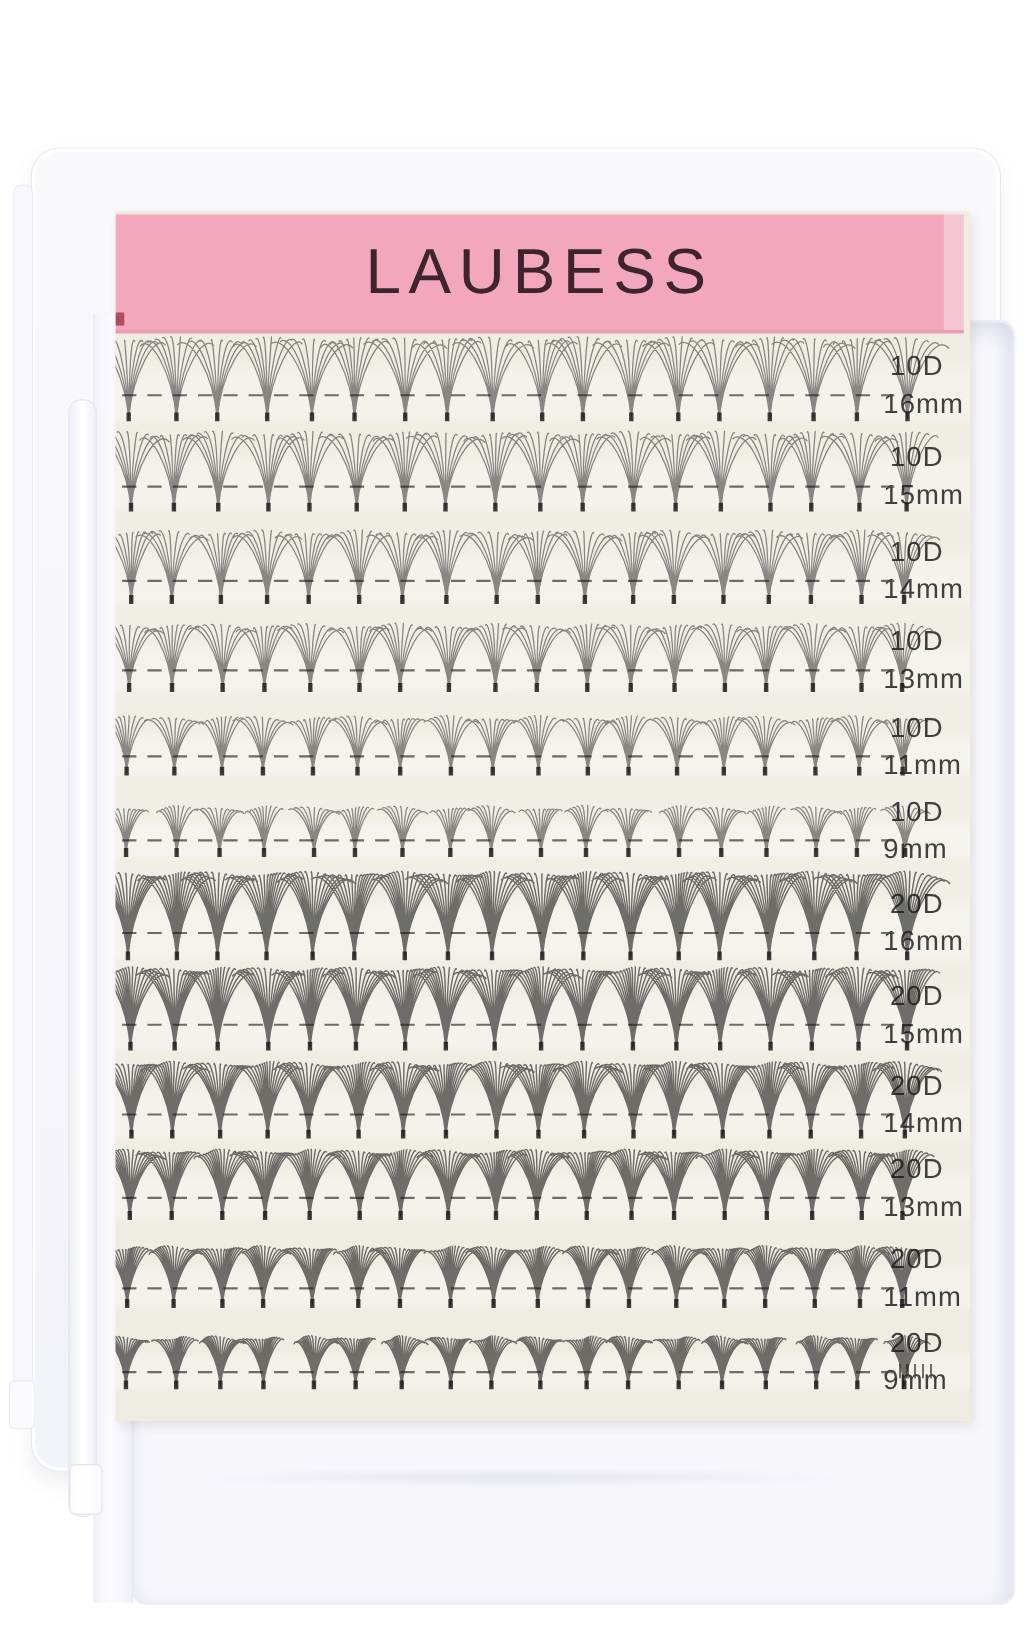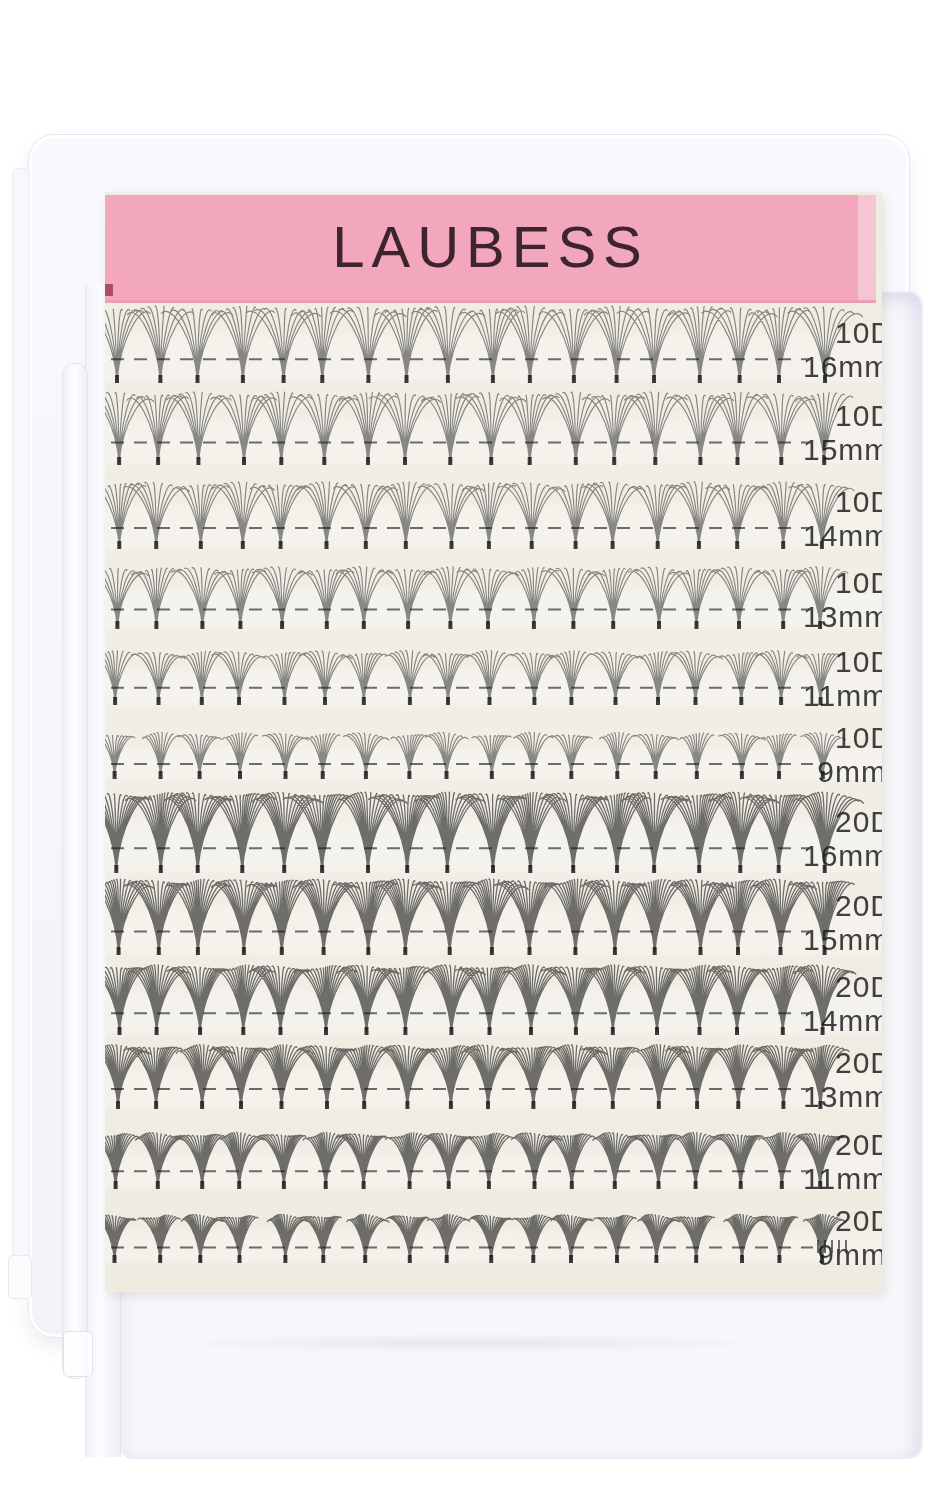--- a/index.html
+++ b/index.html
@@ -44,21 +44,21 @@
   .banner-notch{position:absolute;left:0;bottom:4px;width:8px;height:12px;background:#93323f;
         opacity:.75;border-radius:1px;}
 
   
   .rows{position:absolute;inset:0;}
   .row{position:absolute;left:0;width:100%;overflow:visible;
        background:linear-gradient(180deg,rgba(255,255,255,0) 28%,rgba(255,255,255,.30) 46%,
                   rgba(255,255,255,.30) 90%,rgba(255,255,255,0) 100%);}
   .row svg{position:absolute;left:2px;top:0;z-index:2;overflow:visible;}
   .lbl{position:absolute;left:694px;width:84px;z-index:1;color:var(--label);
-       font-size:30px;line-height:32px;letter-spacing:1px;padding-left:4px;text-align:right;}
+       font-size:25px;line-height:32px;letter-spacing:1px;padding-left:4px;}
   .lbl.type{padding-left:10px;}
   .ticks{position:absolute;left:712px;top:1048px;width:34px;height:13px;opacity:.8;
        background:repeating-linear-gradient(90deg,var(--dash) 0 2px,transparent 2px 7px);}
 </style>
 </head>
 <body>
 
 <div class="scene">
 
   <div class="case">

